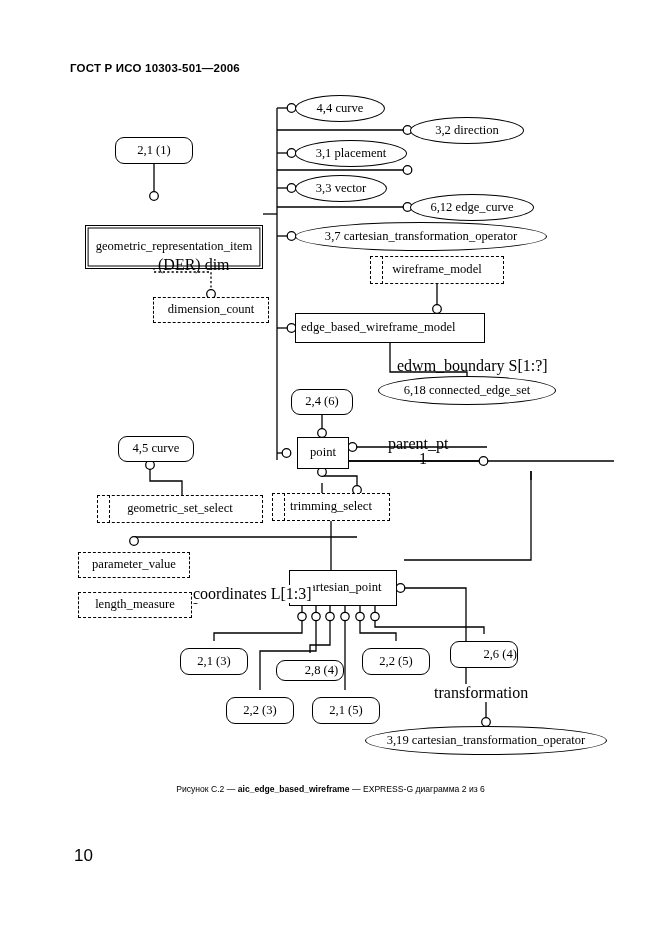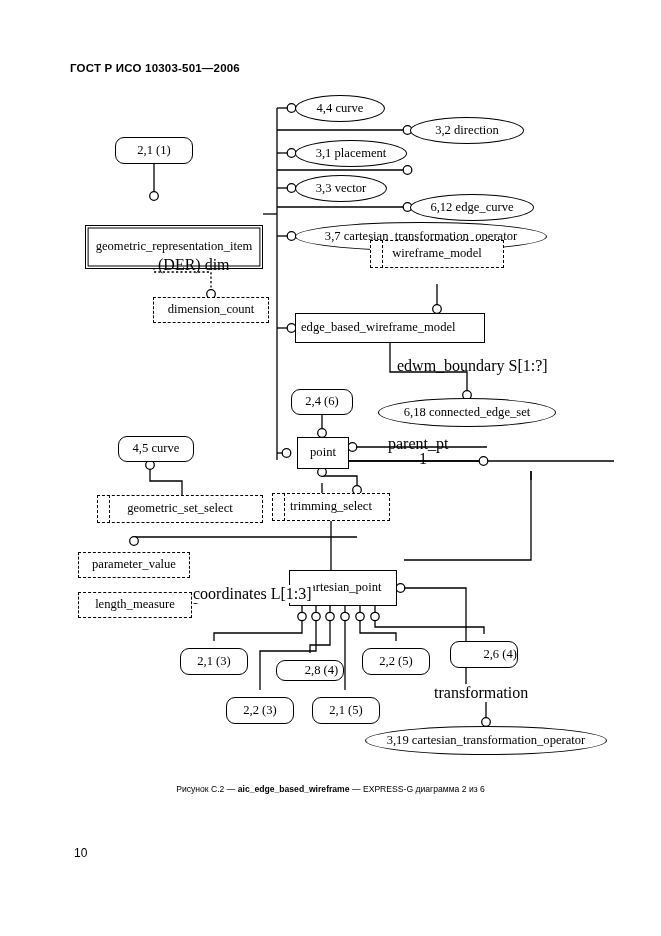--- a/index.html
+++ b/index.html
@@ -3,21 +3,21 @@
 <meta charset="utf-8">
 <style>
   html,body{margin:0;padding:0;background:#ffffff;}
   body{width:661px;height:936px;position:relative;
        font-family:"Liberation Serif",serif;color:#000;}
   .page{position:absolute;left:0;top:0;width:661px;height:936px;overflow:hidden;}
 
   .hdr{position:absolute;left:70px;top:62px;font-family:"Liberation Sans",sans-serif;
        font-size:11.5px;font-weight:bold;letter-spacing:.2px;}
   .pageno{position:absolute;left:74px;top:846px;font-family:"Liberation Sans",sans-serif;
-          font-size:12px;}
+          font-size:17px;}
   .caption{position:absolute;left:0;top:784px;width:661px;text-align:center;
            font-family:"Liberation Sans",sans-serif;font-size:8.6px;}
   .caption b{font-weight:bold;}
 
   svg.wires{position:absolute;left:0;top:0;width:661px;height:936px;}
 
   
   .node{position:absolute;box-sizing:border-box;display:flex;align-items:center;
         justify-content:center;font-size:12.6px;line-height:1.1;white-space:nowrap;}
 
@@ -180,29 +180,29 @@
     </div>
 
   <div class="node ent2" style="left:85px;top:212px;width:178px;height:44px;margin-top:13px;">
     <span>geometric_representation_item</span>
     </div>
 
   <div class="node dash" style="left:153px;top:297px;width:116px;height:26px;">
     <span>dimension_count</span>
     </div>
 
-  <div class="node dash2" style="left:370px;top:240px;width:134px;height:28px;">
+  <div class="node dash2" style="left:370px;top:256px;width:134px;height:28px;">
     <span>wireframe_model</span>
     </div>
 
   <div class="node ent" style="left:295px;top:313px;width:190px;height:30px;justify-content:flex-start;padding-left:5px;">
     <span>edge_based_wireframe_model</span>
     </div>
 
-  <div class="node oval" style="left:378px;top:398px;width:178px;height:29px;">
+  <div class="node oval" style="left:378px;top:376px;width:178px;height:29px;">
     <span>6,18 connected_edge_set</span>
     </div>
 
   <div class="node ref" style="left:291px;top:389px;width:62px;height:26px;">
     <span>2,4 (6)</span>
     </div>
 
   <div class="node ref" style="left:118px;top:436px;width:76px;height:26px;">
     <span>4,5 curve</span>
     </div>

